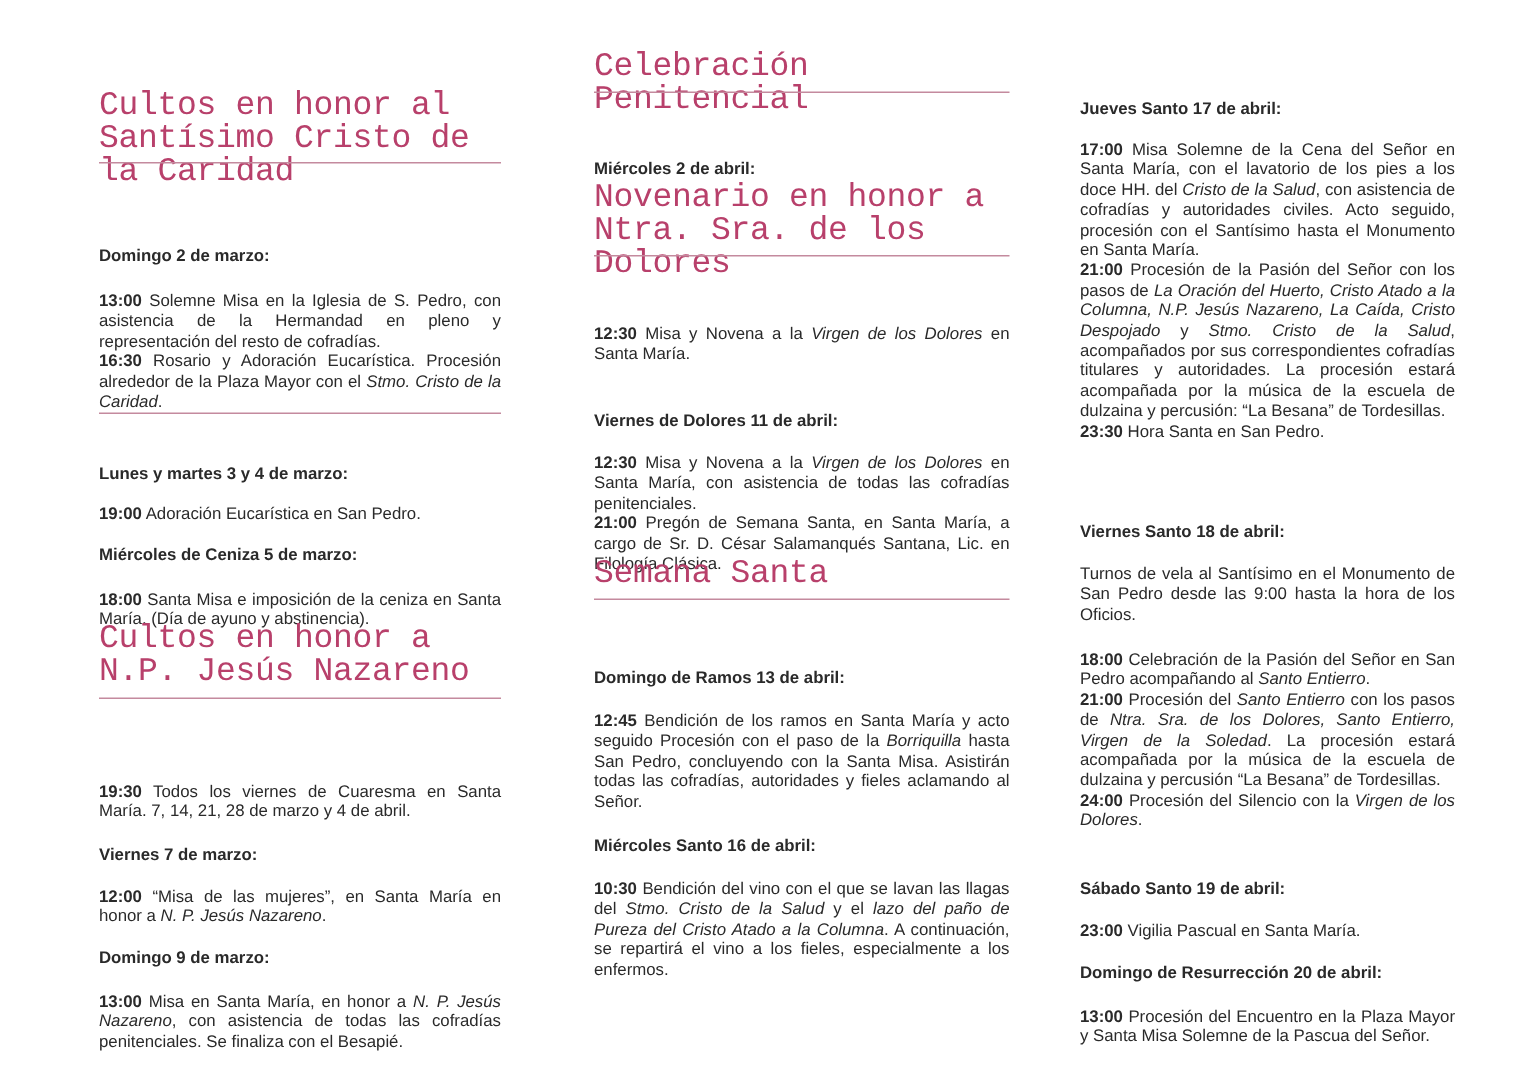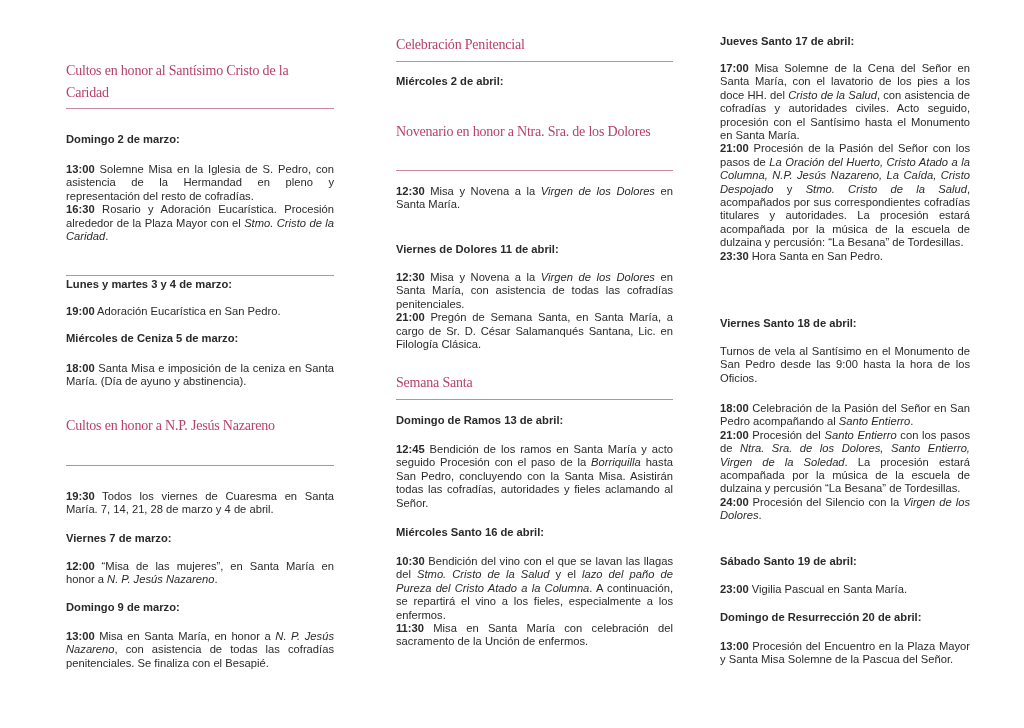--- a/index.html
+++ b/index.html
@@ -6,25 +6,25 @@
   body {
     width:1024px; height:728px; background:#ffffff; position:relative; overflow:hidden;
     font-family:"Liberation Sans", sans-serif; color:#2a2a2a;
   }
   .col { position:absolute; top:0; }
   .c1 { left:66px; width:268px; }
   .c2 { left:396px; width:277px; }
   .c3 { left:720px; width:250px; }
   .title {
     position:absolute; left:0; right:0;
-    font-family:Liberation Serif, serif; font-weight:normal;
-    color:#b8406b; font-size:14px; line-height:22px; letter-spacing:-0.2px;
+    font-family:Liberation Mono, monospace; font-weight:normal;
+    color:#b8406b; font-size:22px; line-height:22px; letter-spacing:-0.2px;
   }
   .rule { position:absolute; left:0; right:0; height:1px; background:#c48a9e; }
-  .blk { position:absolute; left:0; right:0; font-size:11.2px; line-height:13.4px; text-align:justify; }
+  .blk { position:absolute; left:0; right:0; font-size:11.2px; line-height:13.4px; text-align:justify;margin-top:32px; }
   .blk b { font-weight:bold; }
   .blk i { font-style:italic; }
   .hd { font-weight:bold; text-align:left; }
   .p { margin:0; }
 </style>
 </head>
 <body>
 
 <div class="col c1">
   <div class="title" style="top:60px">Cultos en honor al Santísimo Cristo de la Caridad</div>
@@ -98,21 +98,20 @@
     <p class="p hd">Domingo de Ramos 13 de abril:</p>
   </div>
   <div class="blk" style="top:443px">
     <p class="p"><b>12:45</b><span> Bendición de los ramos en Santa María y acto seguido Procesión con el paso de la </span><i>Borriquilla</i><span> hasta San Pedro, concluyendo con la Santa Misa. Asistirán todas las cofradías, autoridades y fieles aclamando al Señor.</span></p>
   </div>
   <div class="blk" style="top:526px">
     <p class="p hd">Miércoles Santo 16 de abril:</p>
   </div>
   <div class="blk" style="top:555px">
     <p class="p"><b>10:30</b><span> Bendición del vino con el que se lavan las llagas del </span><i>Stmo. Cristo de la Salud</i><span> y el </span><i>lazo del paño de Pureza del Cristo Atado a la Columna</i><span>. A continuación, se repartirá el vino a los fieles, especialmente a los enfermos.</span></p>
-    <p class="p"><b>11:30</b><span> Misa en Santa María con celebración del sacramento de la Unción de enfermos.</span></p>
   </div>
 </div>
 
 <div class="col c3">
   <div class="blk" style="top:35px">
     <p class="p hd">Jueves Santo 17 de abril:</p>
   </div>
   <div class="blk" style="top:62px">
     <p class="p"><b>17:00</b><span> Misa Solemne de la Cena del Señor en Santa María, con el lavatorio de los pies a los doce HH. del </span><i>Cristo de la Salud</i><span>, con asistencia de cofradías y autoridades civiles. Acto seguido, procesión con el Santísimo hasta el Monumento en Santa María.</span></p>
     <p class="p"><b>21:00</b><span> Procesión de la Pasión del Señor con los pasos de </span><i>La Oración del Huerto, Cristo Atado a la Columna, N.P. Jesús Nazareno, La Caída, Cristo Despojado</i><span> y </span><i>Stmo. Cristo de la Salud</i><span>, acompañados por sus correspondientes cofradías titulares y autoridades. La procesión estará acompañada por la música de la escuela de dulzaina y percusión: “La Besana” de Tordesillas.</span></p>

